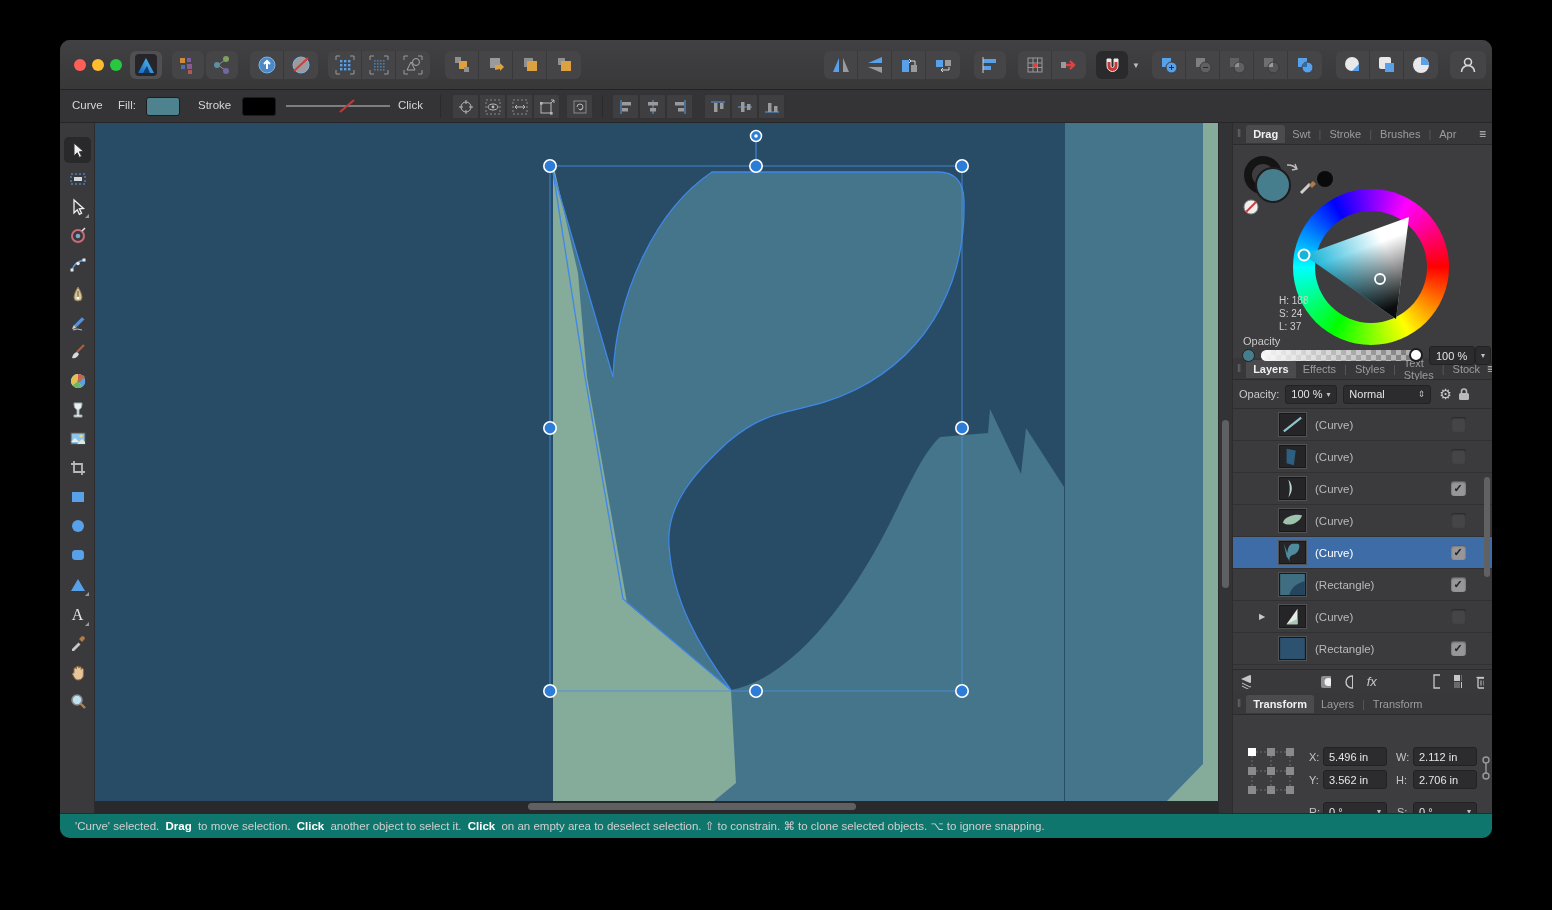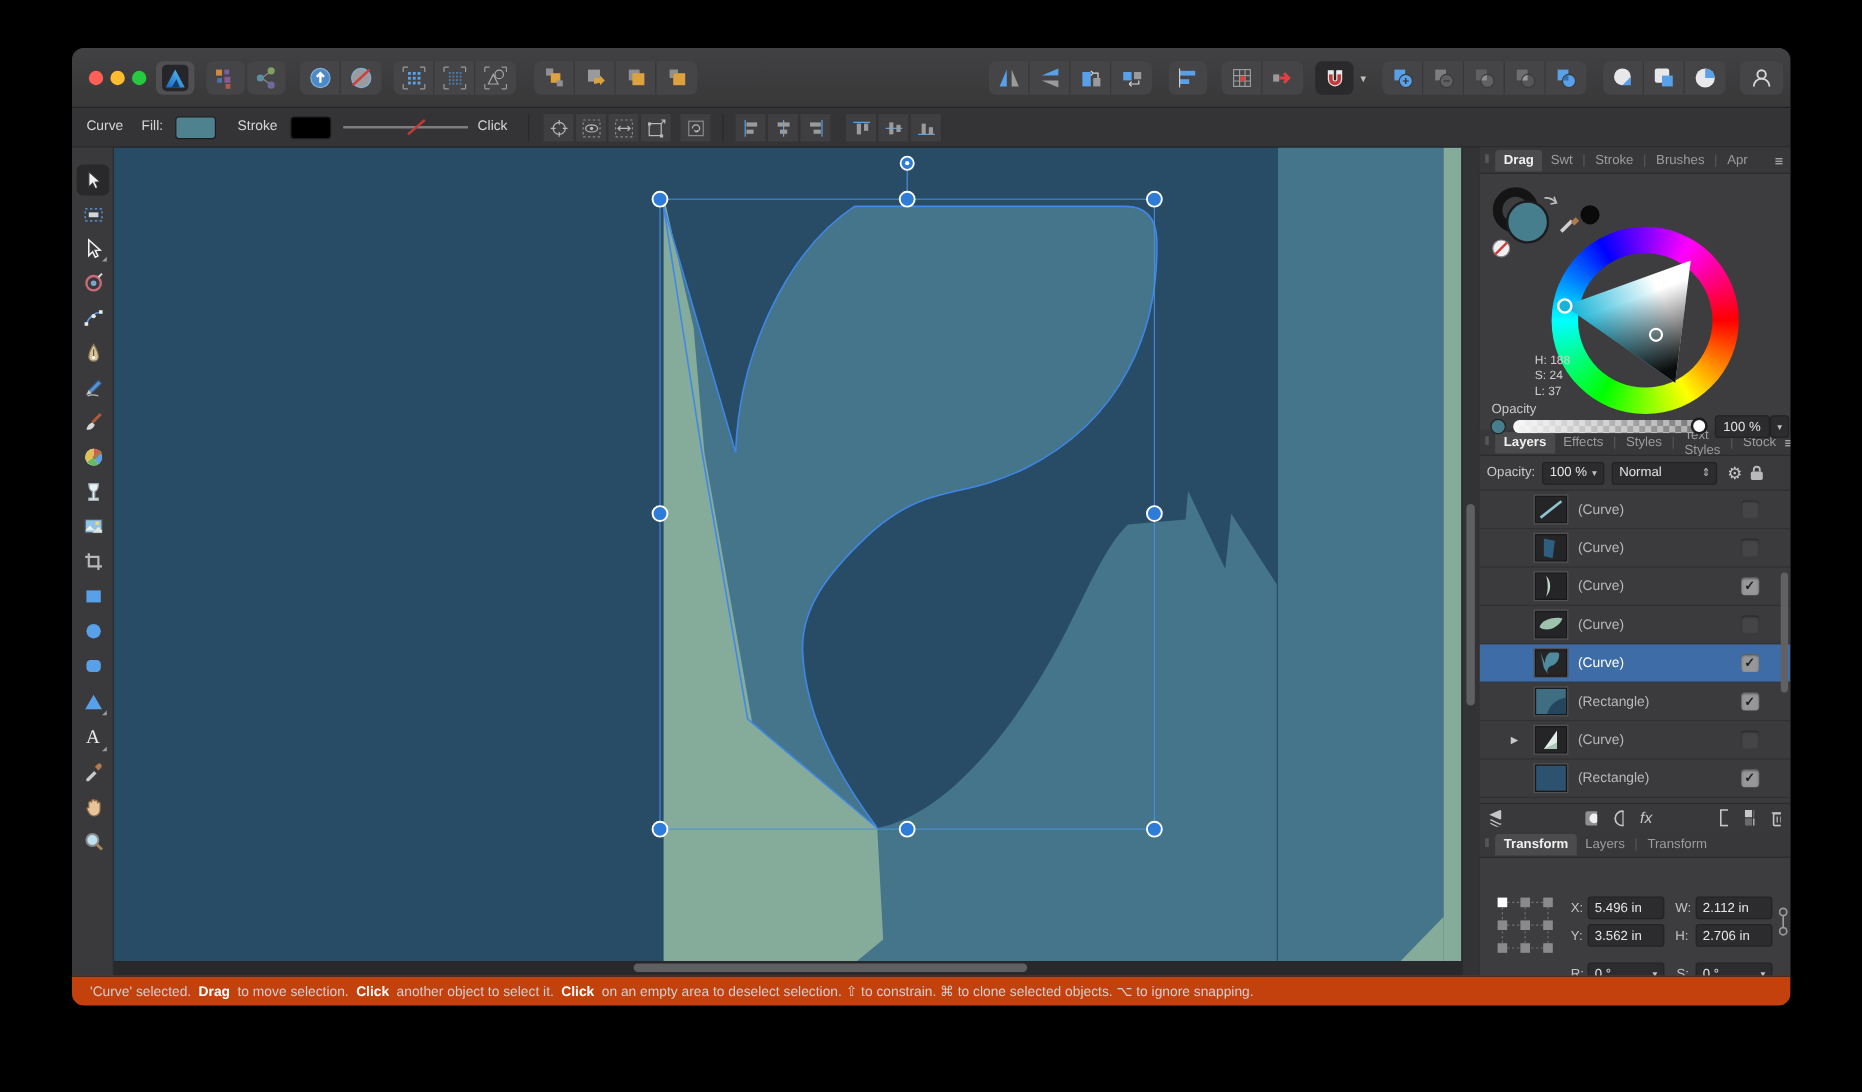--- a/index.html
+++ b/index.html
@@ -73,21 +73,21 @@
   .chk.on { background:#97979a; }
   .chk.on::after { content:"✓"; position:absolute; left:2.5px; top:0.5px; font-size:11px; color:#222; font-weight:bold; }
   .lscroll { position:absolute; right:2px; top:68px; width:6px; height:100px; background:#616163; border-radius:3px; }
   .layersbar { height:24px; background:#39393b; border-top:1px solid #2b2b2d; display:flex; align-items:center; padding:0 8px; gap:14px; color:#c6c6c6; }
 
   .transformbody { position:relative; flex:1; }
   .tlabel { position:absolute; font-size:11px; color:#c4c4c6; }
   .tfield { position:absolute; width:64px; height:19px; background:#2c2c2e; border:1px solid #222; border-radius:3px; color:#e6e6e6; font-size:11px; display:flex; align-items:center; padding:0 5px; }
   .tfield .dd { margin-left:auto; font-size:8px; color:#bfbfbf; }
 
-  .statusbar { position:absolute; left:0; bottom:0; width:1432px; height:25px; background:#c2410c; border-top:1px solid #2a2a2c; color:#cfcfcf; font-size:11.5px; display:flex; align-items:center; padding-left:15px; }
+  .statusbar { position:absolute; left:0; bottom:0; width:1432px; height:25px; background:#0f766e; border-top:1px solid #2a2a2c; color:#cfcfcf; font-size:11.5px; display:flex; align-items:center; padding-left:15px; }
   .statusbar b { color:#fff; margin:0 3px; }
 
   svg { display:block; }
 </style>
 </head>
 <body>
 
 <div class="window">
 
   <div class="titlebar">

